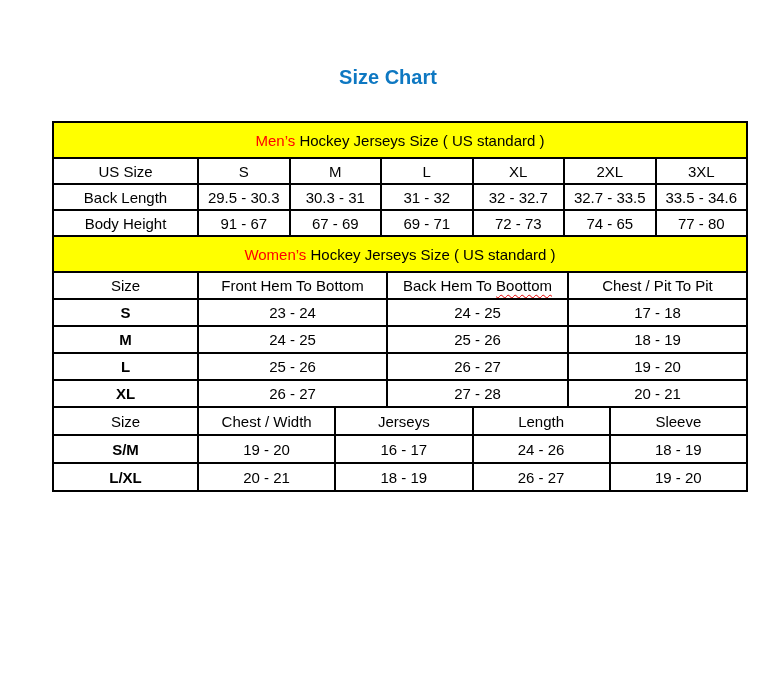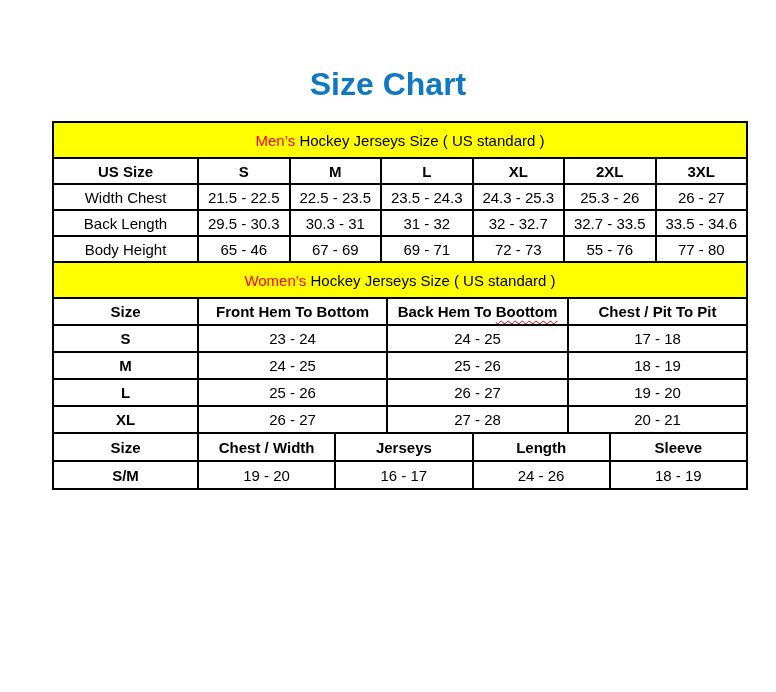--- a/index.html
+++ b/index.html
@@ -9,21 +9,21 @@
     font-family: "Liberation Sans", sans-serif;
     position: relative;
     color: #000;
   }
   .canvas { position: absolute; inset: 0; }
   .title {
     position: absolute;
     top: 66px; left: 0; width: 100%;
     margin: 0;
     text-align: center;
-    font-size: 32px;
+    font-size: 20px;
     font-weight: bold;
     color: var(--title-blue, #0E78C2);
     letter-spacing: 0px;
   }
   .chart {
     position: absolute;
     left: 52px; top: 121px;
     width: 740px;
   }
   table.tbl {
@@ -35,21 +35,21 @@
   .tbl th, .tbl td {
     border: 2px solid var(--border-black, #000);
     text-align: center;
     vertical-align: middle;
     padding: 0 2px;
     font-size: 15px;
     font-weight: normal;
     overflow: hidden;
     white-space: nowrap;
   }
-  .tbl th { font-weight: bold; }
+  .tbl th { font-weight: normal; }
   .band-cell {
     background: var(--band-yellow, #FFFF00);
     font-weight: bold;
     font-size: 17px;
     height: 34px;
   }
   .band-cell .hl { color: var(--accent-red, #FF0000); }
   .mens th, .mens td { height: 24px; }
   .womens th, .womens td { height: 25px; }
   .youth th, .youth td { height: 26px; }
@@ -93,44 +93,35 @@
       <tr>
         <th>US Size</th>
         <th>S</th>
         <th>M</th>
         <th>L</th>
         <th>XL</th>
         <th>2XL</th>
         <th>3XL</th>
       </tr>
       <tr>
-        <td>Width Chest</td>
-        <td>21.5 - 22.5</td>
-        <td>22.5 - 23.5</td>
-        <td>23.5 - 24.3</td>
-        <td>24.3 - 25.3</td>
-        <td>25.3 - 26</td>
-        <td>26 - 27</td>
-      </tr>
-      <tr>
         <td>Back Length</td>
         <td>29.5 - 30.3</td>
         <td>30.3 - 31</td>
         <td>31 - 32</td>
         <td>32 - 32.7</td>
         <td>32.7 - 33.5</td>
         <td>33.5 - 34.6</td>
       </tr>
       <tr>
         <td>Body Height</td>
-        <td>65 - 46</td>
+        <td>91 - 67</td>
         <td>67 - 69</td>
         <td>69 - 71</td>
         <td>72 - 73</td>
-        <td>55 - 76</td>
+        <td>74 - 65</td>
         <td>77 - 80</td>
       </tr>
     </tbody>
       </table>
 
     <table class="tbl womens">
       <colgroup>
         <col class="c-label">
           <col class="w-col1">
           <col class="w-col2">
@@ -189,17 +180,24 @@
         <th>Length</th>
         <th>Sleeve</th>
       </tr>
       <tr>
         <td class="rowlabel-bold">S/M</td>
         <td>19 - 20</td>
         <td>16 - 17</td>
         <td>24 - 26</td>
         <td>18 - 19</td>
       </tr>
+      <tr>
+        <td class="rowlabel-bold">L/XL</td>
+        <td>20 - 21</td>
+        <td>18 - 19</td>
+        <td>26 - 27</td>
+        <td>19 - 20</td>
+      </tr>
     </tbody>
       </table>
 
   </div>
 </div>
 
 </body></html>

